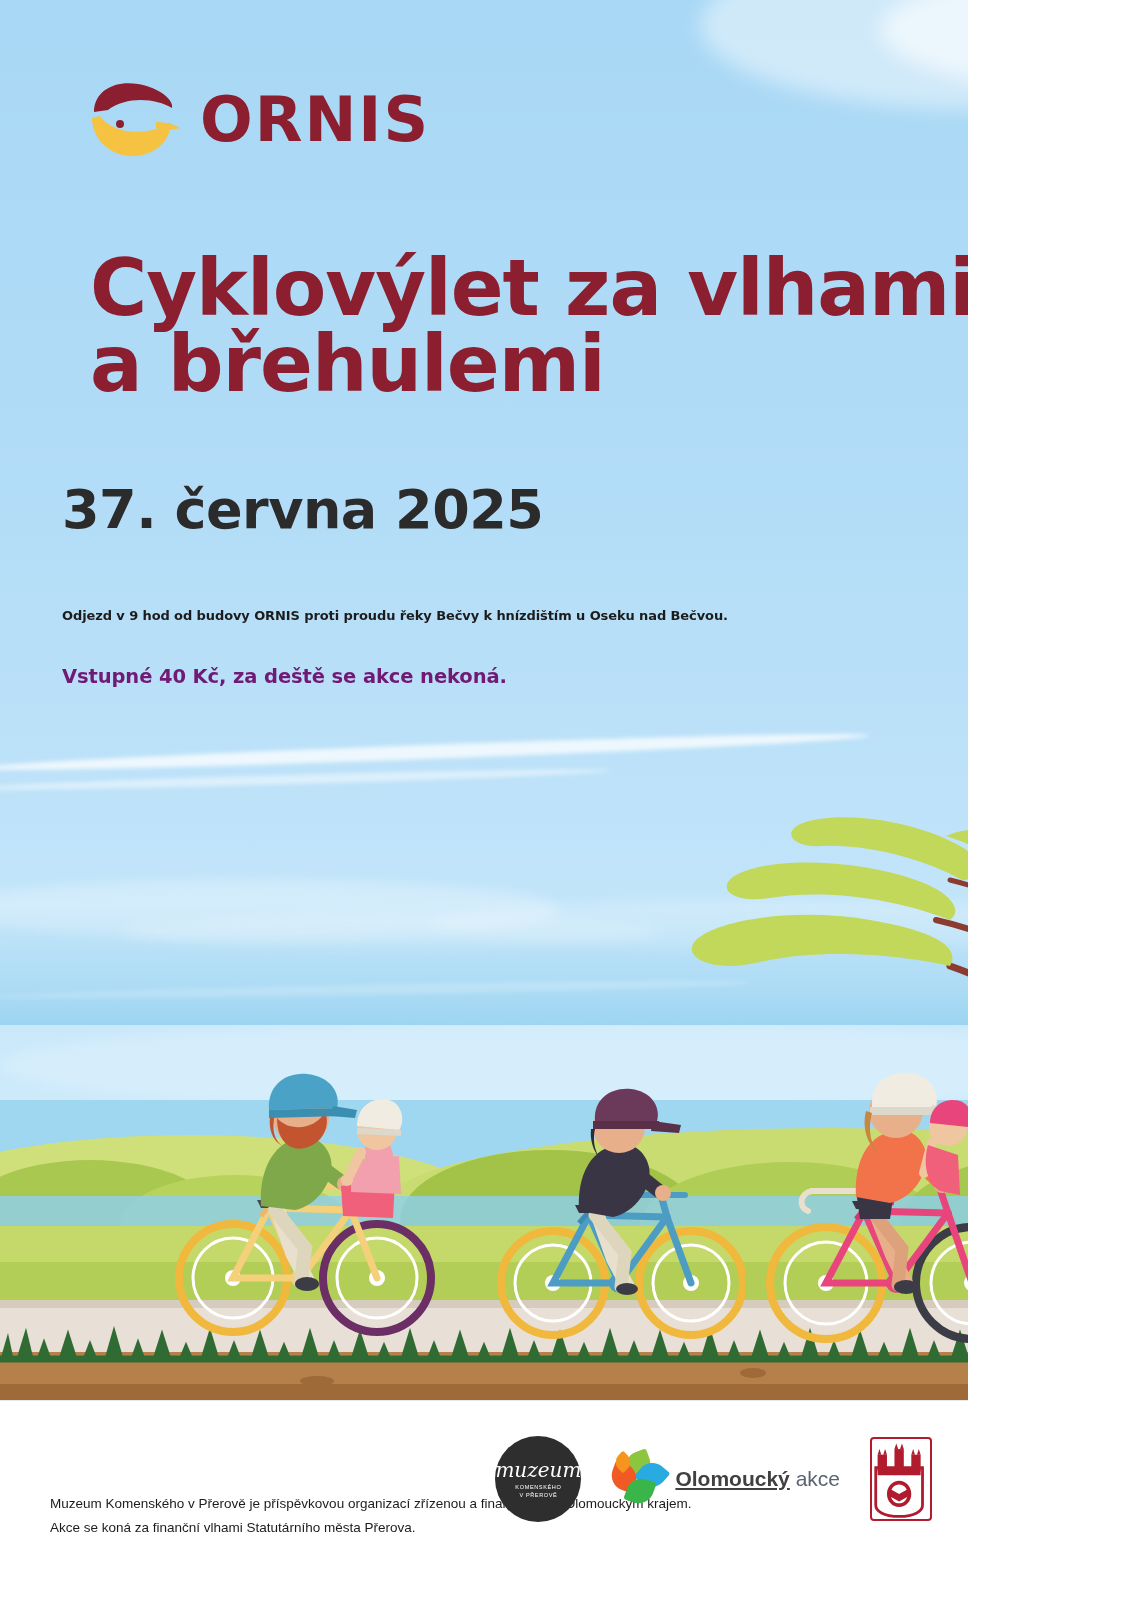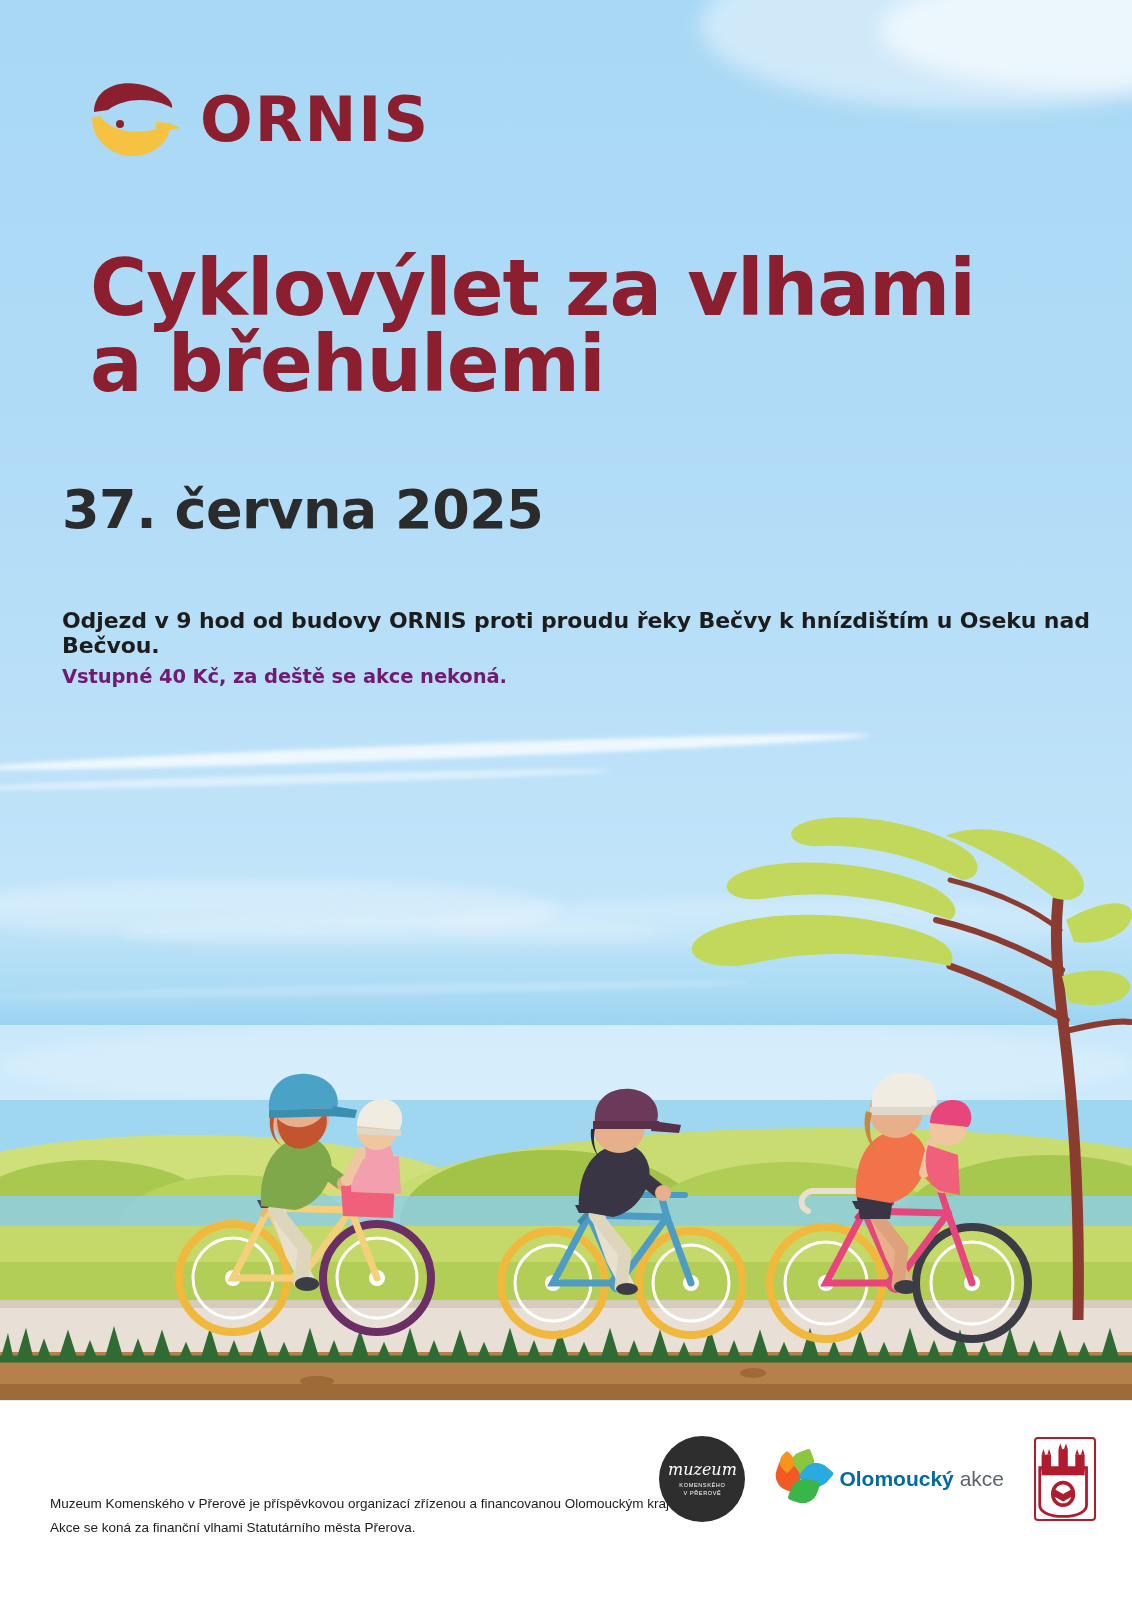--- a/index.html
+++ b/index.html
@@ -4,21 +4,21 @@
 <style>
   * { box-sizing: border-box; margin: 0; padding: 0; }
   html, body {
     width: 1132px; height: 1600px;
     font-family: "Liberation Sans", sans-serif;
     background: #ffffff;
     overflow: hidden;
   }
   #poster {
     position: relative;
-    width: 1132px; height: 1600px;
+    width: 968px; height: 1600px;
     overflow: hidden;
     background: #ffffff;
   }
 
   
   .sky {
     position: absolute; left: 0; top: 0; width: 1132px; height: 1400px;
     background: linear-gradient(180deg,#a8d8f5 0%, #b2dcf7 35%, #bfe3f9 60%, #cdeafb 78%, #d9f0fc 100%);
   }
   .cloud-soft {
@@ -73,21 +73,21 @@
     font-family: "DejaVu Sans", sans-serif;
     font-weight: 700;
     font-size: 54px;
     color: #2b2b2b;
     letter-spacing: -0.5px;
   }
   .info1 {
     position: absolute; left: 62px; top: 608px;
     font-family: "DejaVu Sans", sans-serif;
     font-weight: 700;
-    font-size: 22px;
+    font-size: 13px;
     color: #1c1c1c;
     letter-spacing: -0.1px;
   }
   .info2 {
     position: absolute; left: 62px; top: 665px;
     font-family: "DejaVu Sans", sans-serif;
     font-weight: 700;
     font-size: 19.5px;
     color: #701a75;
     letter-spacing: -0.1px;
@@ -153,30 +153,30 @@
   .logos {
     position:absolute; right: 36px; top: 1436px;
     display:flex; align-items:center; gap: 30px;
   }
   .muzeum-logo {
     width: 86px; height: 86px; border-radius:50%;
     background:#2e2e2e; color:#fff;
     display:flex; flex-direction:column; align-items:center; justify-content:center;
   }
   .muzeum-logo .m1 {
-    font-family:"DejaVu Serif", serif; font-style:italic; font-size:16px; line-height:1;
+    font-family:"DejaVu Serif", serif; font-style:italic; font-size:20px; line-height:1;
   }
   .muzeum-logo .m2 { font-size:5.6px; letter-spacing:.6px; margin-top:4px; }
   .muzeum-logo .m3 { font-size:5.6px; letter-spacing:.6px; margin-top:2px; }
 
   .ok-logo { display:flex; align-items:center; gap:10px; }
   .ok-mark { position:relative; width:54px; height:54px; }
   .petal { position:absolute; width:26px; height:26px; border-radius: 60% 10% 60% 10%; }
   .ok-text { font-family:"Liberation Sans", sans-serif; font-size:21px; line-height:1.05; }
-  .ok-text .b { font-weight:700; color:#0369a1; }
+  .ok-text .b { font-weight:700; color:#404040;text-decoration:underline; }
   .ok-text .g { font-weight:400; color:#5a6470; }
 
   .crest {
     width: 62px; height: 84px;
     border: 2px solid #b01c2e;
     border-radius: 4px;
     position:relative;
     background:#fff;
     display:flex; align-items:flex-end; justify-content:center;
   }

